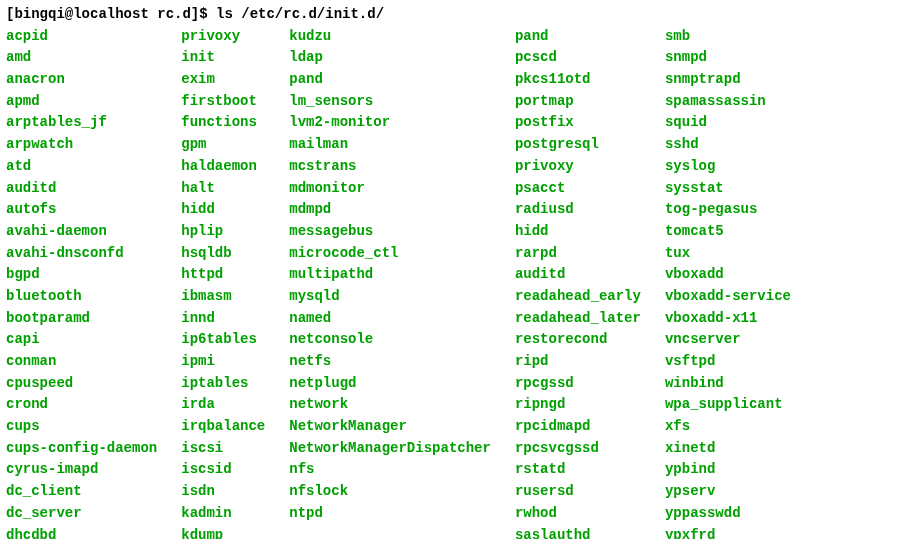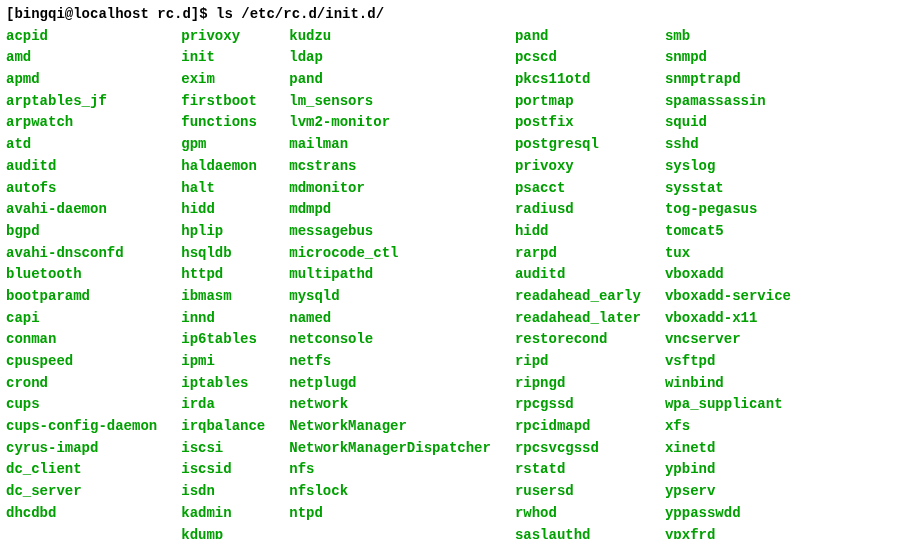--- a/index.html
+++ b/index.html
@@ -37,29 +37,30 @@
     }
   </style>
 </head>
 <body>
 
 <div class="prompt-line">[bingqi@localhost rc.d]$ ls /etc/rc.d/init.d/</div>
 <div class="listing" id="listing">
     <div class="col">
       <div class="entry">acpid</div>
       <div class="entry">amd</div>
+      <div class="entry">anacron</div>
       <div class="entry">apmd</div>
       <div class="entry">arptables_jf</div>
       <div class="entry">arpwatch</div>
       <div class="entry">atd</div>
       <div class="entry">auditd</div>
       <div class="entry">autofs</div>
       <div class="entry">avahi-daemon</div>
+      <div class="entry">avahi-dnsconfd</div>
       <div class="entry">bgpd</div>
-      <div class="entry">avahi-dnsconfd</div>
       <div class="entry">bluetooth</div>
       <div class="entry">bootparamd</div>
       <div class="entry">capi</div>
       <div class="entry">conman</div>
       <div class="entry">cpuspeed</div>
       <div class="entry">crond</div>
       <div class="entry">cups</div>
       <div class="entry">cups-config-daemon</div>
       <div class="entry">cyrus-imapd</div>
       <div class="entry">dc_client</div>
@@ -127,22 +128,22 @@
       <div class="entry">privoxy</div>
       <div class="entry">psacct</div>
       <div class="entry">radiusd</div>
       <div class="entry">hidd</div>
       <div class="entry">rarpd</div>
       <div class="entry">auditd</div>
       <div class="entry">readahead_early</div>
       <div class="entry">readahead_later</div>
       <div class="entry">restorecond</div>
       <div class="entry">ripd</div>
+      <div class="entry">rpcgssd</div>
       <div class="entry">ripngd</div>
-      <div class="entry">rpcgssd</div>
       <div class="entry">rpcidmapd</div>
       <div class="entry">rpcsvcgssd</div>
       <div class="entry">rstatd</div>
       <div class="entry">rusersd</div>
       <div class="entry">rwhod</div>
       <div class="entry">saslauthd</div>
     </div>
     <div class="col">
       <div class="entry">smb</div>
       <div class="entry">snmpd</div>

